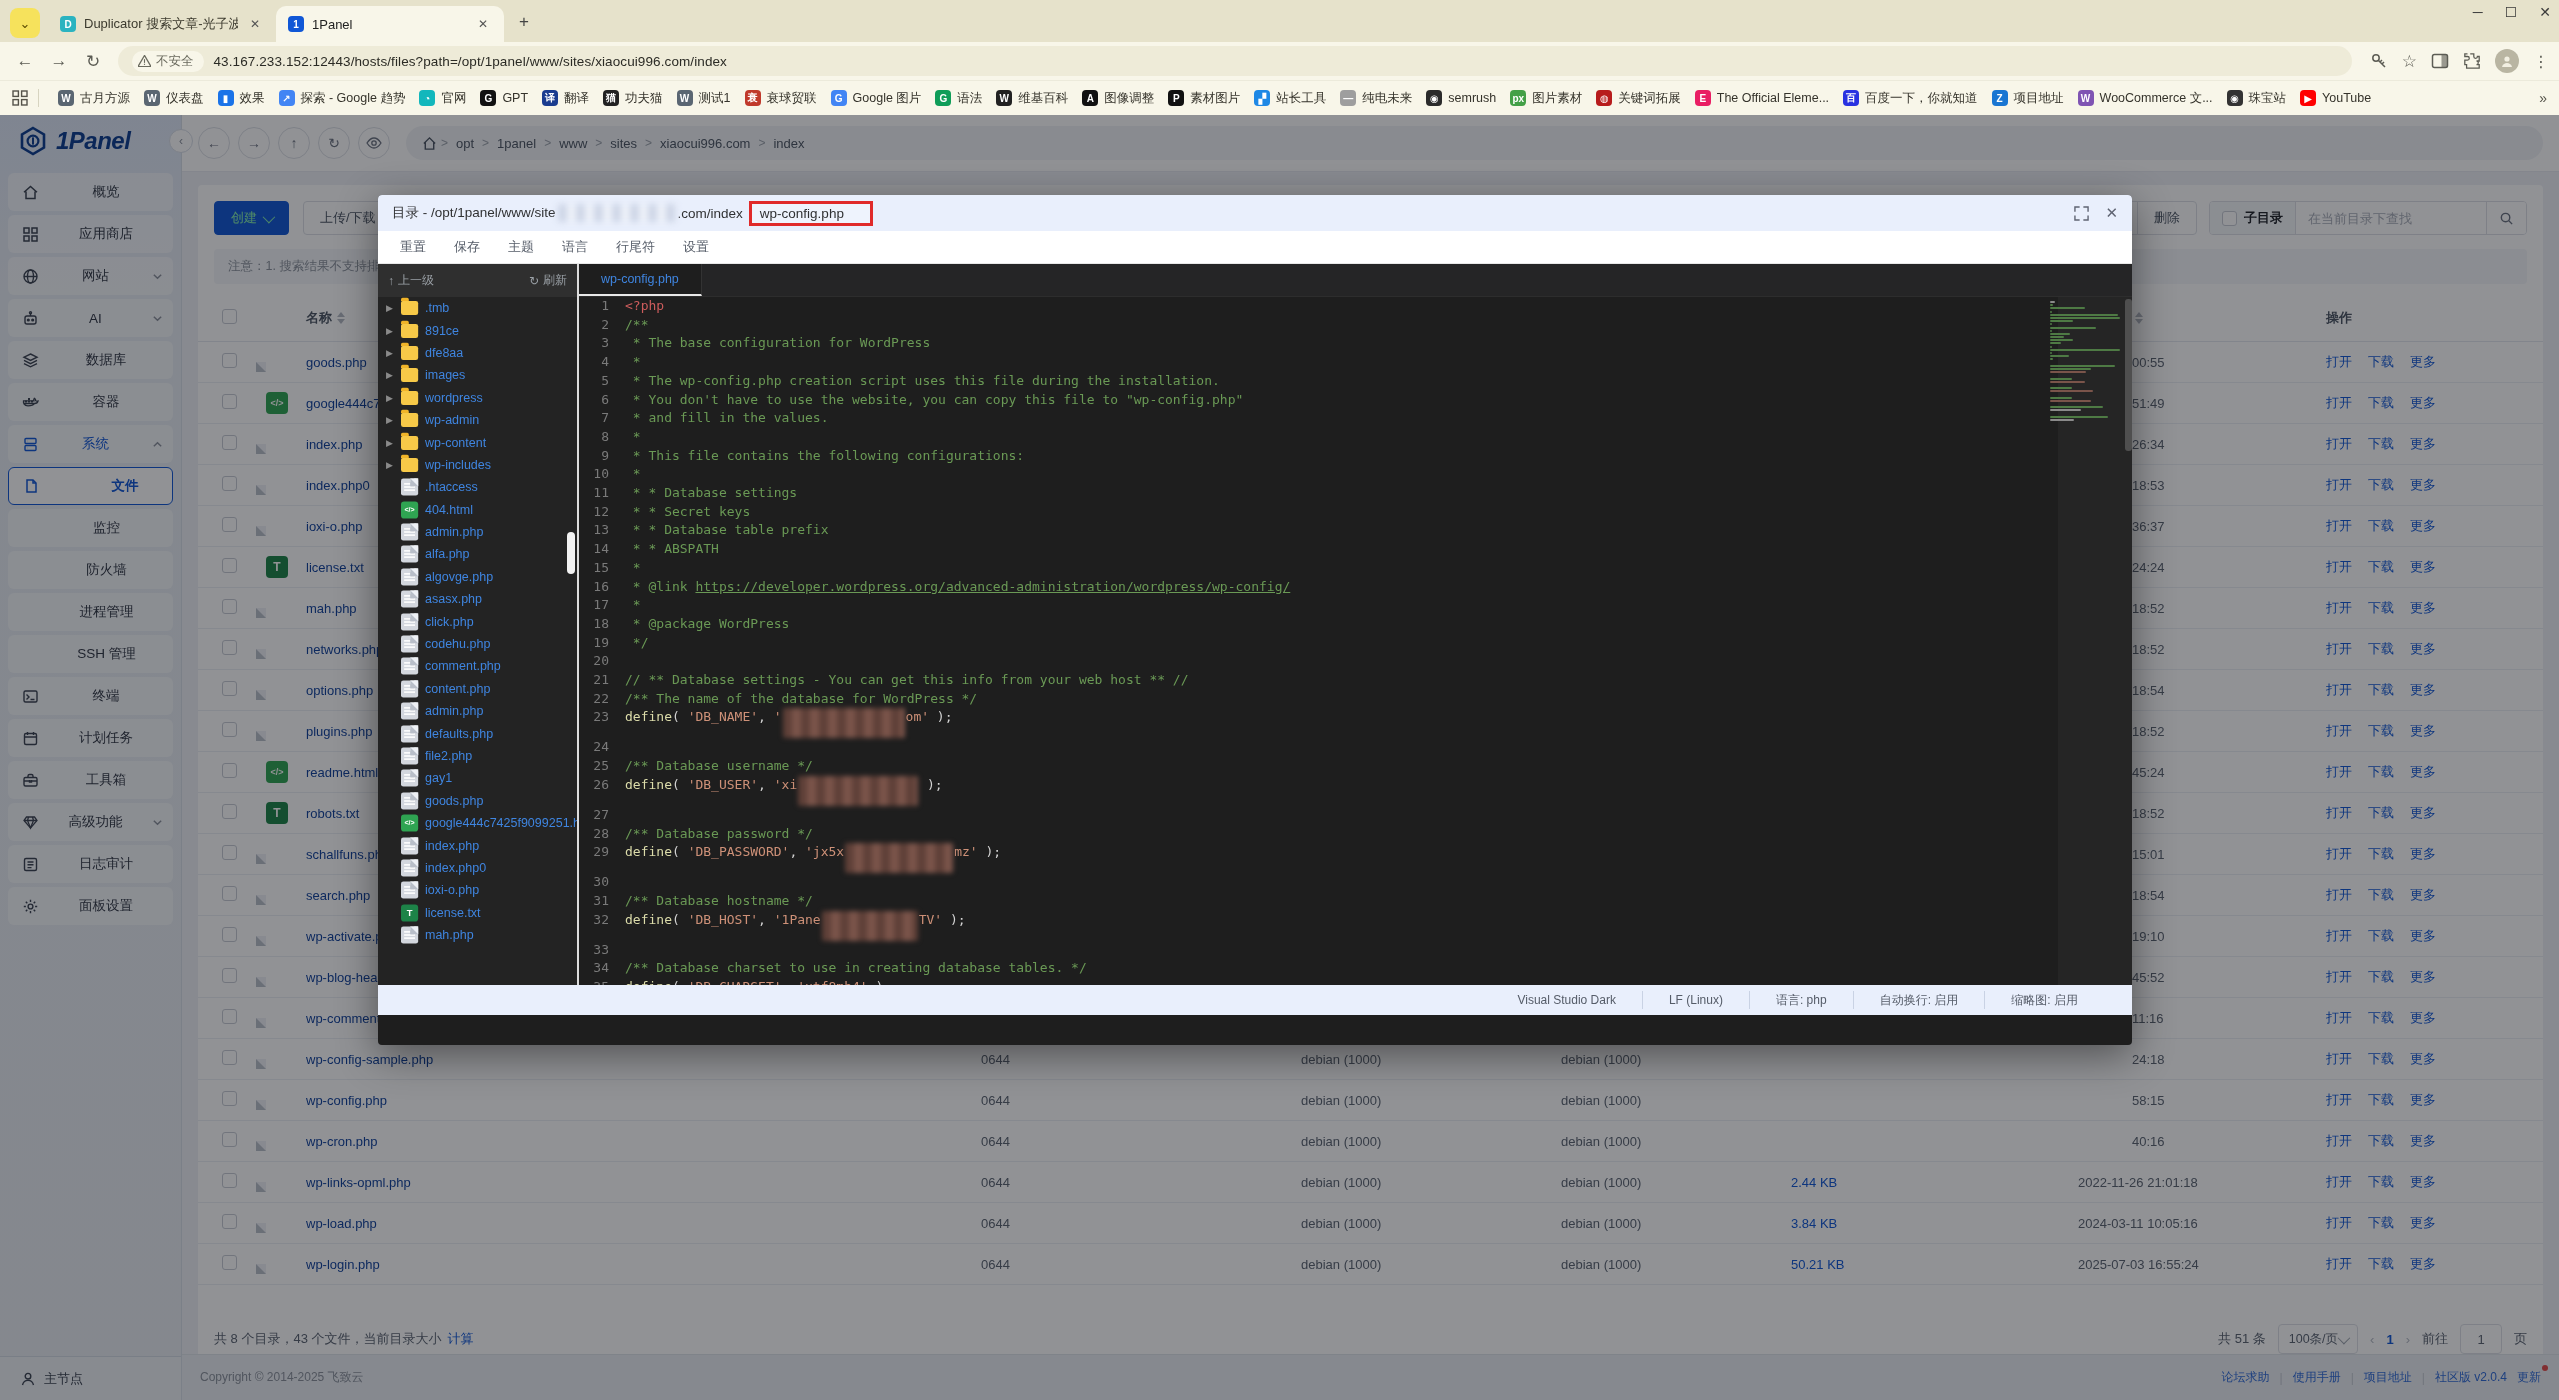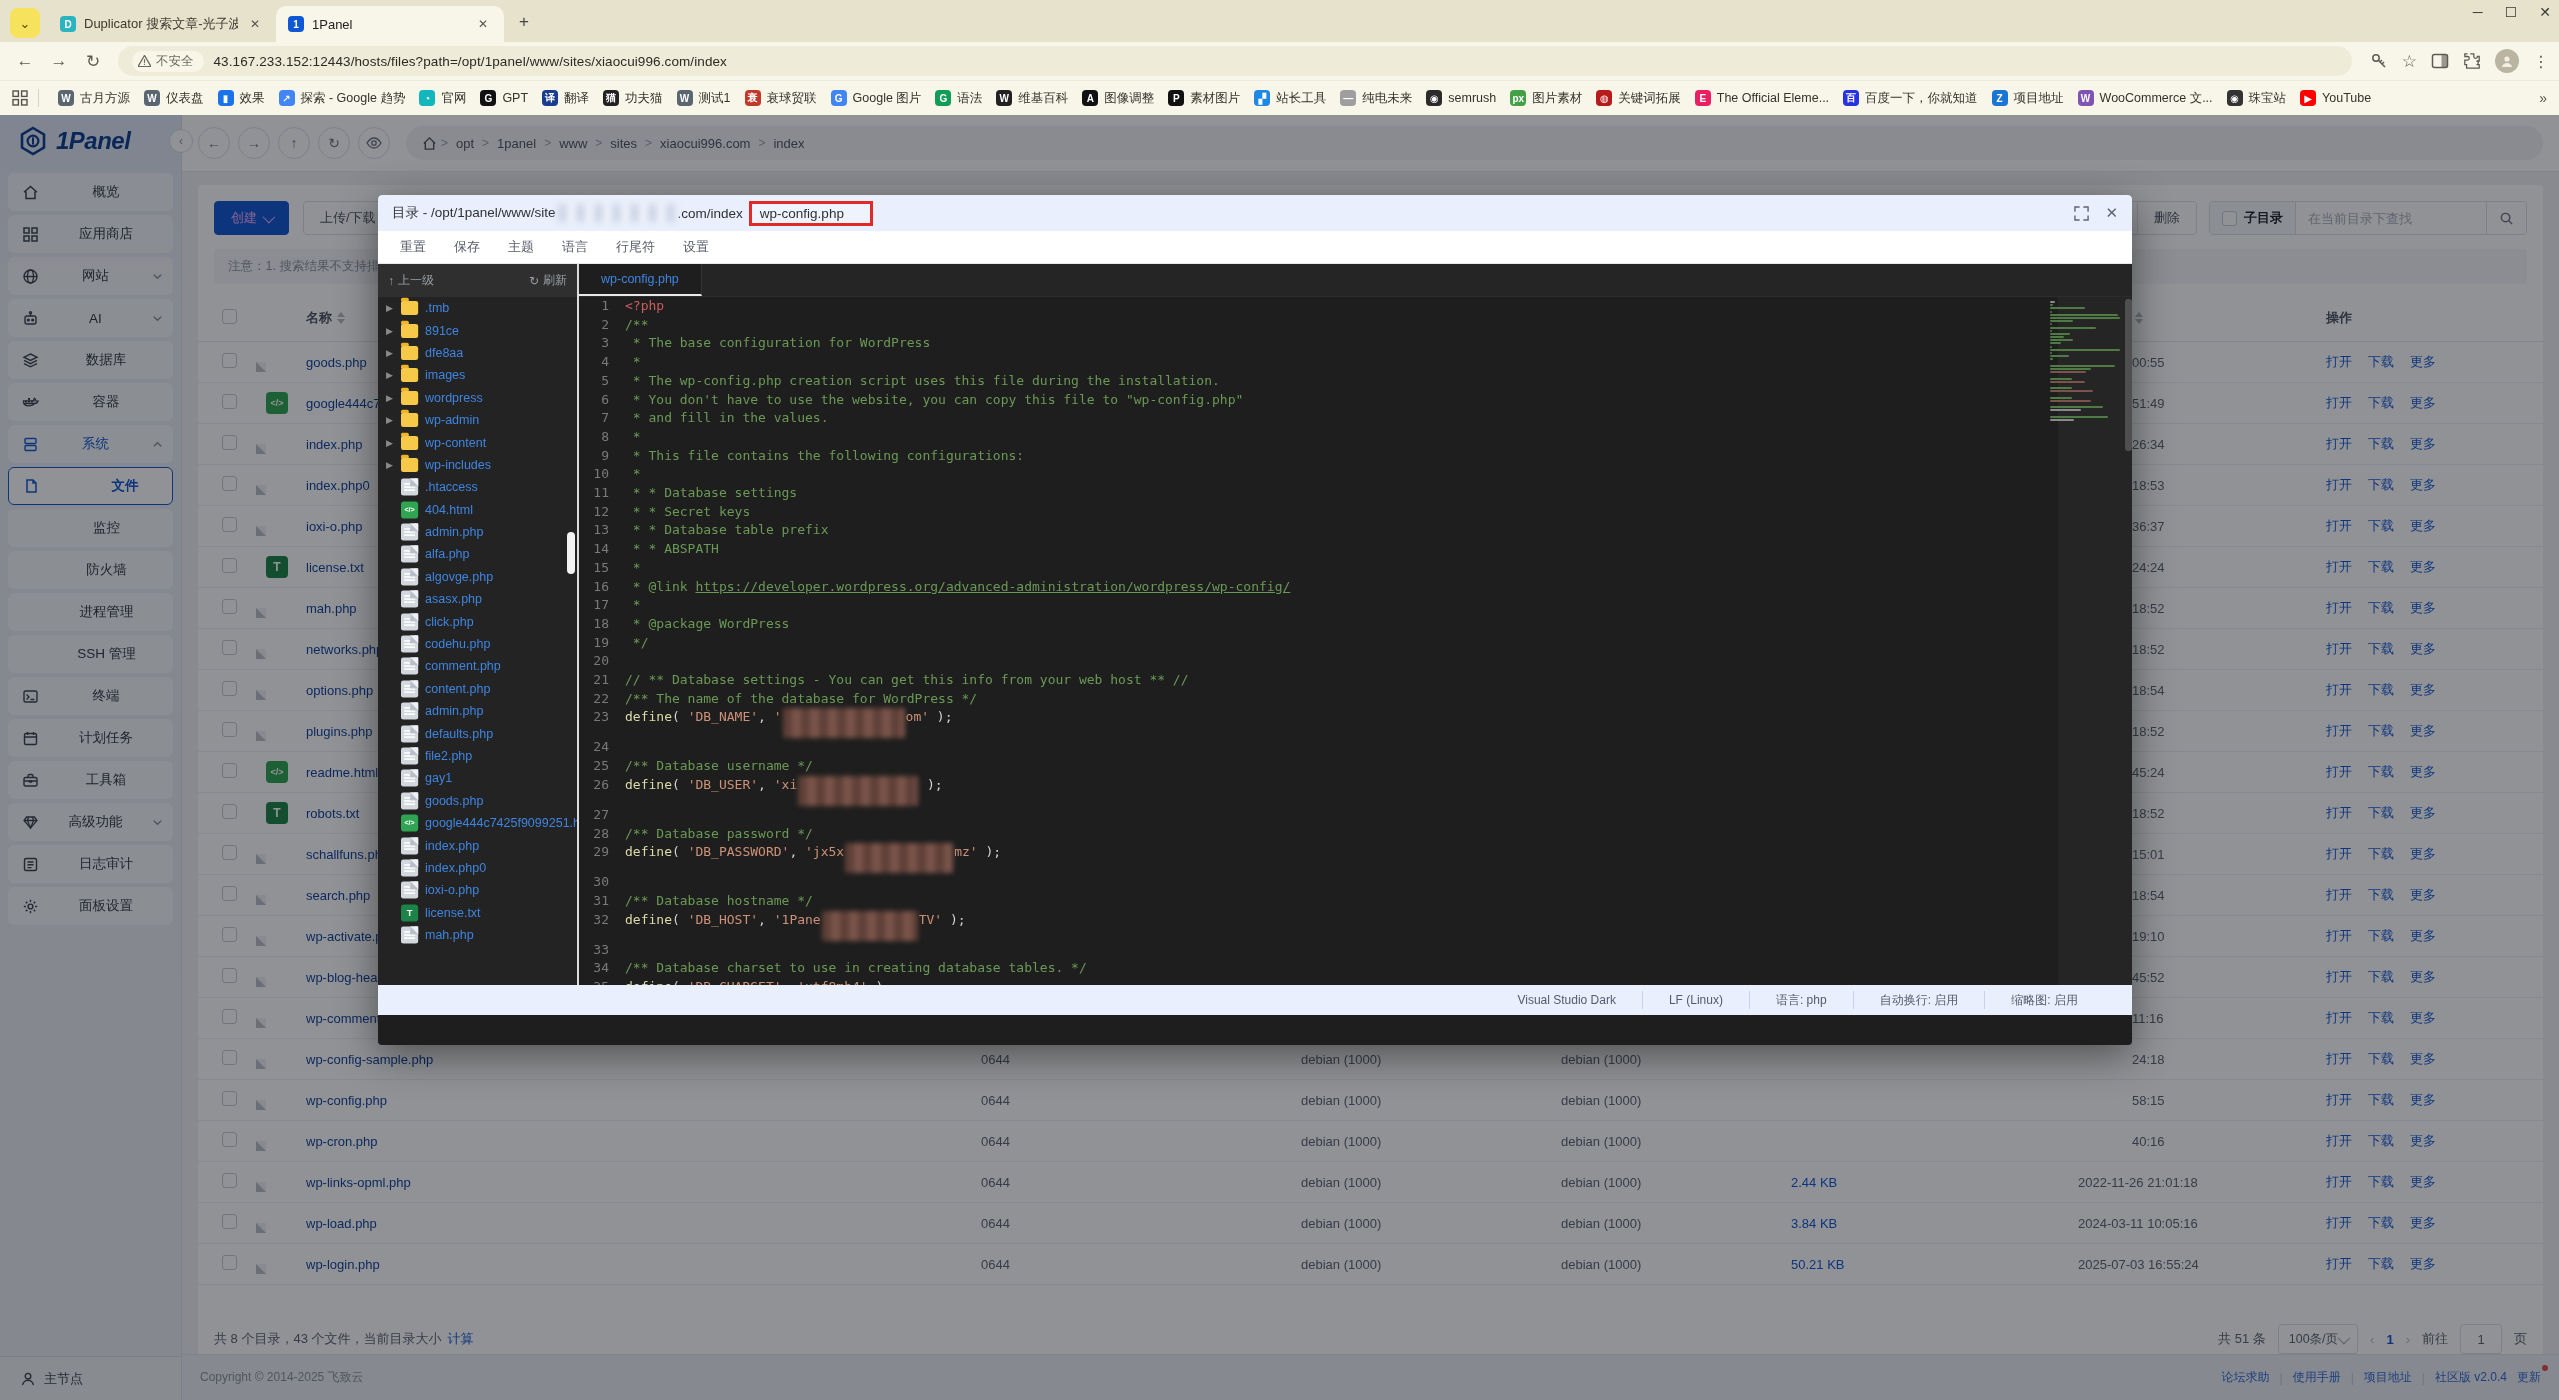--- a/index.html
+++ b/index.html
@@ -79,21 +79,21 @@
   #breadcrumb { flex:1; height:34px; background:#f1f3f6; border-radius:17px; display:flex; align-items:center;
     padding:0 16px; gap:4px; margin-left:8px; font-size:13px; color:#4b5563; }
   .crumb-seg { padding:0 4px; white-space:nowrap; }
   .crumb-sep { color:#9aa1ab; font-size:12px; }
 
   #content-card { margin:14px 16px 0 16px; background:#fff; border-radius:4px; height:1185px; position:relative; overflow:hidden; }
 
   #toolbar { display:flex; align-items:center; padding:16px 16px 12px 16px; gap:14px; }
   .btn { height:34px; display:inline-flex; align-items:center; justify-content:center; padding:0 16px;
     border:1px solid #dcdfe6; border-radius:4px; background:#fff; font-size:13px; color:#4b5563; gap:6px; white-space:nowrap; }
-  .btn.primary { background:#1057d6; border-color:#1057d6; color:#f0abfc; }
+  .btn.primary { background:#1057d6; border-color:#1057d6; color:#86efac; }
   .btn-group { display:inline-flex; }
   .btn-group .btn { border-radius:0; margin-left:-1px; }
   .btn-group .btn:first-child { border-radius:4px 0 0 4px; margin-left:0; }
   .btn-group .btn:last-child { border-radius:0 4px 4px 0; }
   .chev-down { width:9px; height:9px; border-right:1.5px solid currentColor; border-bottom:1.5px solid currentColor;
     transform:rotate(45deg) translateY(-2px); display:inline-block; }
   #toolbar-right { margin-left:auto; display:flex; align-items:center; gap:12px; }
   #subdir-search { display:flex; align-items:center; border:1px solid #dcdfe6; border-radius:4px; height:34px; overflow:hidden; }
   #subdir-box { display:flex; align-items:center; gap:7px; padding:0 12px; font-size:13px; color:#1f2329; font-weight:bold;
     background:#f5f7fa; height:100%; border-right:1px solid #dcdfe6; }

